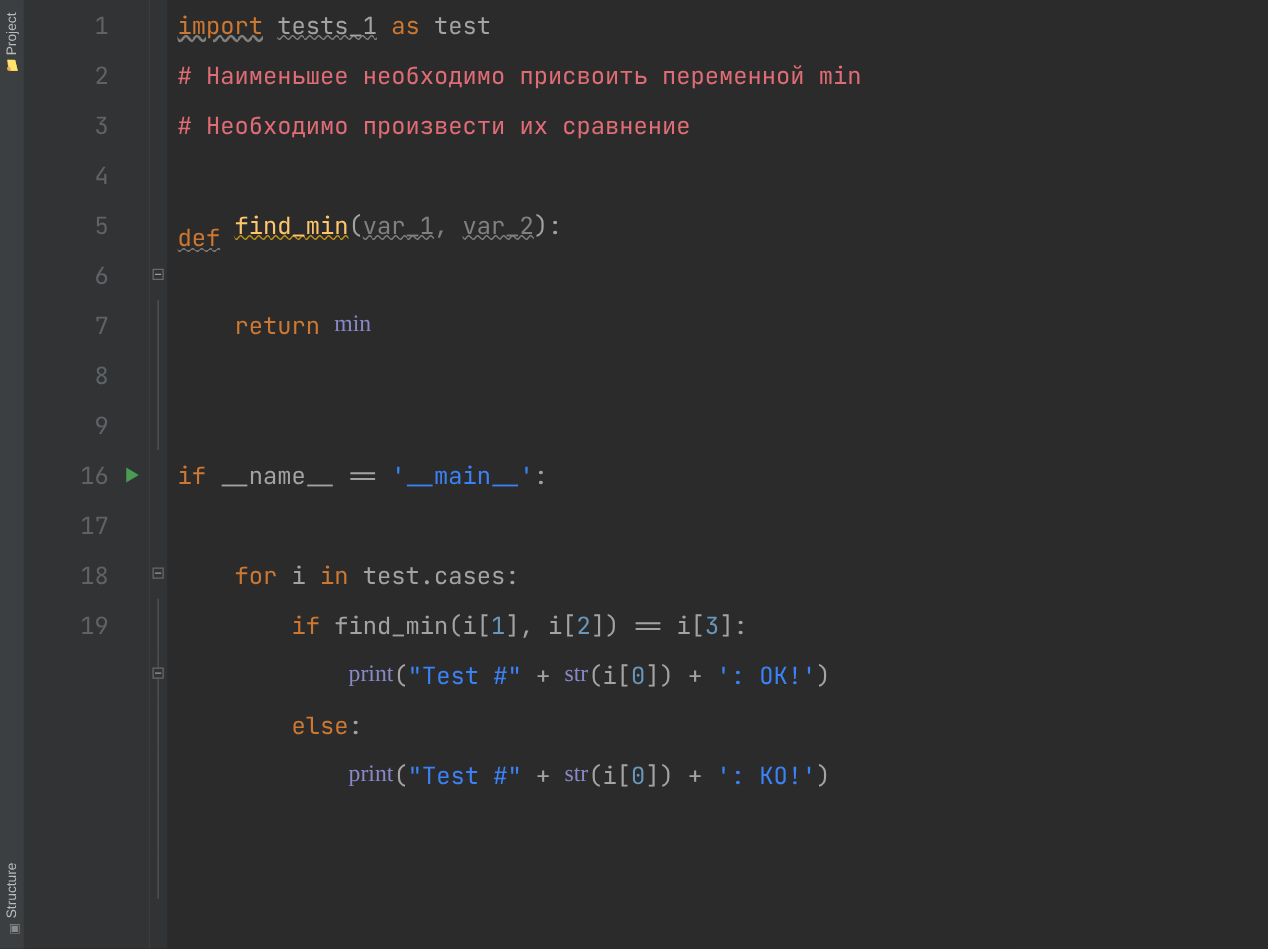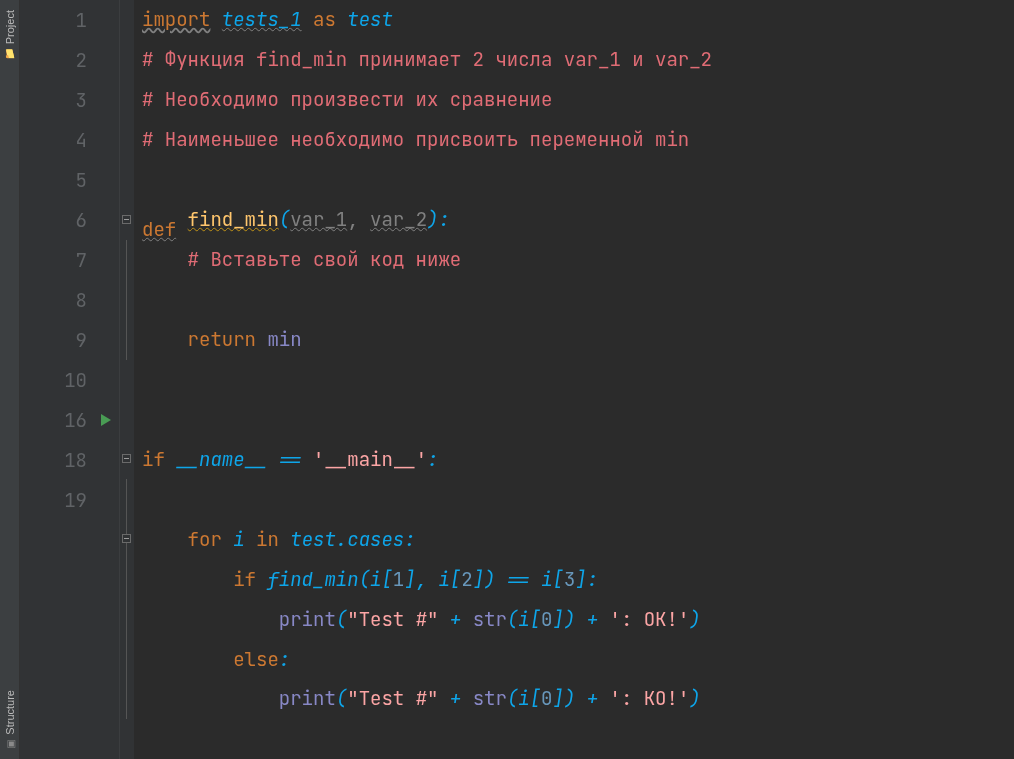--- a/index.html
+++ b/index.html
@@ -108,25 +108,25 @@
     padding-left: 8px;
     white-space: pre;
   }
   .code-row {
     height: 40px;
     display: flex;
     align-items: center;
   }
   .kw { color: #cc7832; }
   .func { color: #ffc66d; }
-  .builtin { color: #8888c6; }
-  .str { color: #fca5a5; }
+  .builtin { color: #8888c6; font-family: Liberation Serif, serif; }
+  .str { color: #3b82f6; }
   .num { color: #6897bb; }
   .comment-hl { color: #e06c75; }
-  .ident { color: #0ea5e9; font-style: italic; }
+  .ident { color: #a3a3a3; }
   .param { color: #808080; }
   .wavy { text-decoration: underline wavy #808080; text-decoration-thickness: 1px; }
   .wavy-warn { text-decoration: underline wavy #BE9117; text-decoration-thickness: 1px; }
   .wavy-kw { text-decoration: underline wavy #808080; text-decoration-thickness: 1px; margin-top: 20px; }
   .imp { color: #cc7832; text-decoration: underline wavy #808080; }
 </style>
 </head>
 <body>
 
 <div class="side-tab-bar">
@@ -162,27 +162,27 @@
   <div class="gutter-row">
       <span class="line-number">7</span>
     </div>
   <div class="gutter-row">
       <span class="line-number">8</span>
     </div>
   <div class="gutter-row">
       <span class="line-number">9</span>
     </div>
   <div class="gutter-row">
-      <span class="line-number">10</span>
-    </div>
-  <div class="gutter-row">
       <span class="line-number">16</span>
       <span class="run-marker"></span>
     </div>
   <div class="gutter-row">
+      <span class="line-number">17</span>
+    </div>
+  <div class="gutter-row">
       <span class="line-number">18</span>
     </div>
   <div class="gutter-row">
       <span class="line-number">19</span>
     </div>
 </div>
 
 <div class="fold-column">
   <div class="fold-cell"></div>
   <div class="fold-cell"></div>
@@ -223,26 +223,24 @@
       <div class="fold-line"></div>
     </div>
   <div class="fold-cell">
       <div class="fold-line"></div>
     </div>
   <div class="fold-cell"></div>
 </div>
 
 <div class="editor">
   <div class="code-row"><span class="kw imp">import</span><span> </span><span class="ident wavy">tests_1</span><span> </span><span class="kw">as</span><span> </span><span class="ident">test</span></div>
-  <div class="code-row"><span class="comment-hl"># Функция find_min принимает 2 числа var_1 и var_2</span></div>
+  <div class="code-row"><span class="comment-hl"># Наименьшее необходимо присвоить переменной min</span></div>
   <div class="code-row"><span class="comment-hl"># Необходимо произвести их сравнение</span></div>
-  <div class="code-row"><span class="comment-hl"># Наименьшее необходимо присвоить переменной min</span></div>
   <div class="code-row"></div>
   <div class="code-row"><span class="kw wavy-kw">def</span><span> </span><span class="func wavy-warn">find_min</span><span class="ident">(</span><span class="param wavy">var_1</span><span class="param">, </span><span class="param wavy">var_2</span><span class="ident">):</span></div>
-  <div class="code-row"><span>    </span><span class="comment-hl"># Вставьте свой код ниже</span></div>
   <div class="code-row"></div>
   <div class="code-row"><span>    </span><span class="kw">return</span><span> </span><span class="builtin">min</span></div>
   <div class="code-row"></div>
   <div class="code-row"></div>
   <div class="code-row"><span class="kw">if</span><span> </span><span class="ident">__name__</span><span> </span><span class="ident">==</span><span> </span><span class="str">'__main__'</span><span class="ident">:</span></div>
   <div class="code-row"></div>
   <div class="code-row"><span>    </span><span class="kw">for</span><span> </span><span class="ident">i</span><span> </span><span class="kw">in</span><span> </span><span class="ident">test.cases</span><span class="ident">:</span></div>
   <div class="code-row"><span>        </span><span class="kw">if</span><span> </span><span class="ident">find_min</span><span class="ident">(</span><span class="ident">i[</span><span class="num">1</span><span class="ident">]</span><span class="ident">, </span><span class="ident">i[</span><span class="num">2</span><span class="ident">]</span><span class="ident">) </span><span class="ident">==</span><span> </span><span class="ident">i[</span><span class="num">3</span><span class="ident">]</span><span class="ident">:</span></div>
   <div class="code-row"><span>            </span><span class="builtin">print</span><span class="ident">(</span><span class="str">"Test #"</span><span> </span><span class="ident">+</span><span> </span><span class="builtin">str</span><span class="ident">(</span><span class="ident">i[</span><span class="num">0</span><span class="ident">]</span><span class="ident">) </span><span class="ident">+</span><span> </span><span class="str">': OK!'</span><span class="ident">)</span></div>
   <div class="code-row"><span>        </span><span class="kw">else</span><span class="ident">:</span></div>

